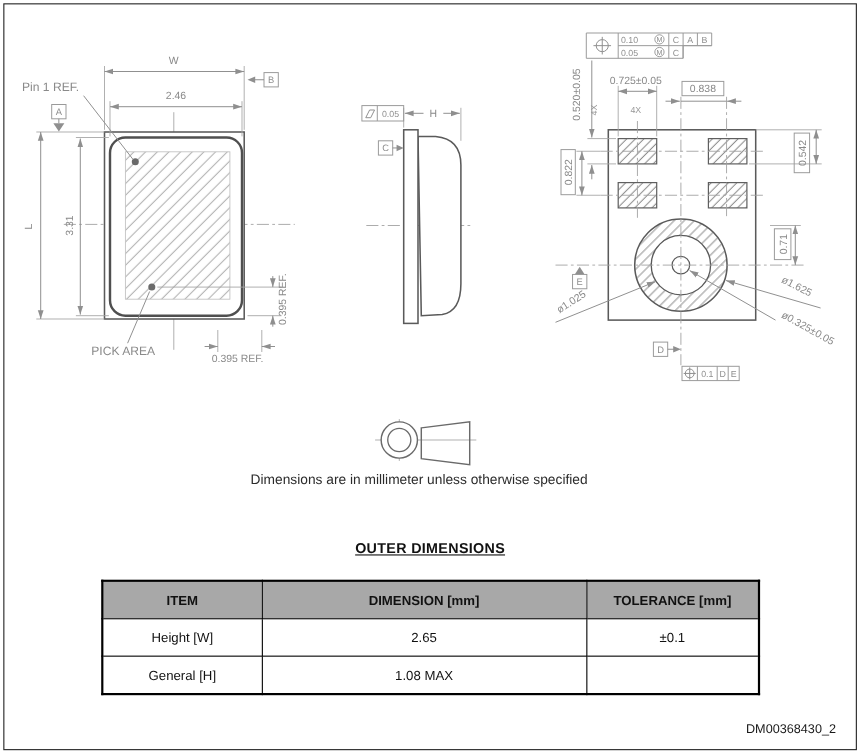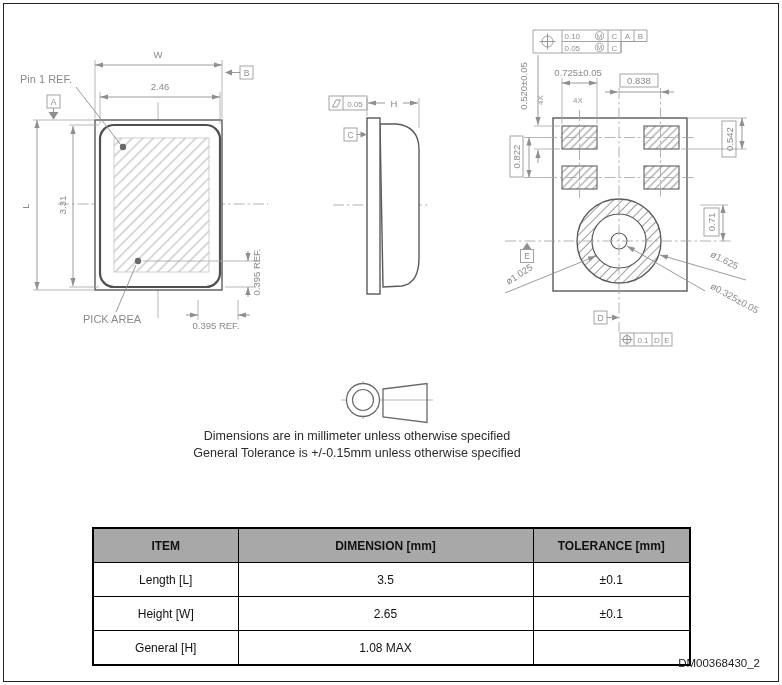--- a/index.html
+++ b/index.html
@@ -12,21 +12,21 @@
   .lbltxt{font-size:11px;fill:#8a8a8a;}
   .datumtxt{font-size:8.5px;fill:#8f8f8f;}
   .fcftxt{font-size:8px;fill:#8f8f8f;}
   .mid{text-anchor:middle;}
   .ln{stroke:#8f8f8f;stroke-width:0.9;fill:none;}
   .ext{stroke:#a5a5a5;stroke-width:0.8;fill:none;}
   .cl{stroke:#a0a0a0;stroke-width:0.8;fill:none;stroke-dasharray:11 3 2.5 3;}
   .outline{stroke:#5a5a5a;stroke-width:1.4;fill:#fff;}
   .outline2{stroke:#4f4f4f;stroke-width:2.2;fill:#fff;}
   .box{stroke:#9a9a9a;stroke-width:0.9;fill:none;}
-  .notes{position:absolute;left:0;width:714px;text-align:center;font-size:12.5px;color:#2b2b2b;}
+  .notes{position:absolute;left:0;width:714px;text-align:center;font-size:12.5px;color:#2b2b2b;padding-left:24px;}
   .sect-title{position:absolute;left:0;top:491px;width:782px;text-align:center;font-size:13px;font-weight:bold;color:#111;text-decoration:underline;letter-spacing:.3px;}
   .dims{position:absolute;left:92px;top:527px;border-collapse:collapse;table-layout:fixed;width:597px;font-size:12px;color:#111;border:2px solid #000;}
   .dims th,.dims td{border:1px solid #000;text-align:center;padding:8px 4px;height:17px;overflow:hidden;white-space:nowrap;}
   .dims th{background:#a8a8a8;font-weight:bold;}
   .doc-id{position:absolute;left:610px;top:657px;width:150px;text-align:right;font-size:11.5px;color:#1a1a1a;}
 </style>
 </head>
 <body>
 
 <div id="page">
@@ -256,43 +256,38 @@
     <g>
       <line class="ext" x1="341" y1="400" x2="433" y2="400"></line>
       <line class="ext" x1="363" y1="381" x2="363" y2="419"></line>
       <circle cx="363" cy="400" r="16.5" fill="#fff" stroke="#6a6a6a" stroke-width="1.3"></circle>
       <circle cx="363" cy="400" r="10.5" fill="none" stroke="#6a6a6a" stroke-width="1.2"></circle>
       <polygon points="383,389 427,383.5 427,422.5 383,417" fill="none" stroke="#6a6a6a" stroke-width="1.3"></polygon>
     </g>
   </svg>
 
   <div class="notes" style="top:429px">Dimensions are in millimeter unless otherwise specified</div>
-  <div class="notes" style="top:446px">General Tolerance is +/-0.15mm unless otherwise specified</div>
-
+
+  <div class="sect-title"><span>OUTER DIMENSIONS</span></div>
 
   <table class="dims">
     <colgroup>
         <col style="width:145px">
         <col style="width:295px">
         <col style="width:157px">
       </colgroup>
     <thead>
       <tr>
         <th>ITEM</th>
         <th>DIMENSION [mm]</th>
         <th>TOLERANCE [mm]</th>
       </tr>
     </thead>
     <tbody>
       <tr>
-        <td>Length [L]</td>
-        <td>3.5</td>
-        <td>±0.1</td>
-      </tr>
-      <tr>
         <td>Height [W]</td>
         <td>2.65</td>
         <td>±0.1</td>
       </tr>
       <tr>
         <td>General [H]</td>
         <td>1.08 MAX</td>
         <td></td>
       </tr>
     </tbody>

